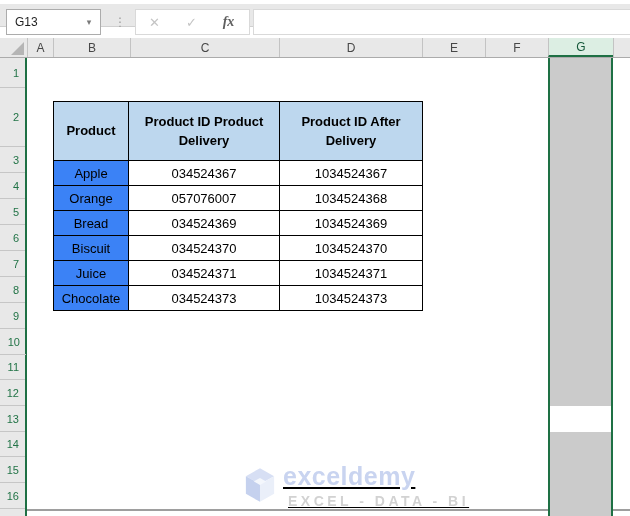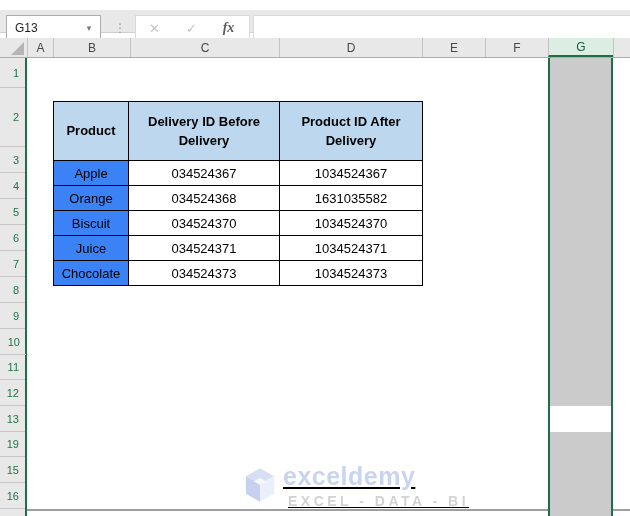--- a/index.html
+++ b/index.html
@@ -1,20 +1,20 @@
 <!DOCTYPE html>
 <html><head>
 <meta charset="utf-8">
 <style>
   * { margin:0; padding:0; box-sizing:border-box; }
   body { width:630px; height:516px; font-family:"Liberation Sans", sans-serif; }
   .screen { position:relative; width:630px; height:516px; background:#ffffff; overflow:hidden; }
 
   
-  .chrome { position:absolute; left:0; top:10px; width:630px; height:23px; background:#E8E8E8; border-bottom:1px solid #D0D0D0; }
+  .chrome { position:absolute; left:0; top:4px; width:630px; height:23px; background:#E8E8E8; border-bottom:1px solid #D0D0D0; }
   .namebox { position:absolute; left:6px; top:5px; width:95px; height:26px; background:#fff; border:1px solid #ACACAC; display:flex; align-items:center; cursor:text; }
   .namebox-value { flex:1; padding-left:8px; font-size:12px; color:#1f1f1f; }
   .namebox-arrow { width:22px; text-align:center; font-size:9px; color:#7a7a7a; }
   .grip { position:absolute; left:113px; top:5px; width:14px; height:26px; display:flex; align-items:center; justify-content:center; color:#9a9a9a; font-size:12px; letter-spacing:0; }
   .fbtns { position:absolute; left:135px; top:5px; width:115px; height:26px; background:#fff; border:1px solid #D9D9D9; display:flex; align-items:center; }
   .fbtn { width:37px; text-align:center; font-size:13px; }
   .fbtn.cancel, .fbtn.enter { color:#C4C4C4; }
   .fbtn.fx { color:#5f5f5f; font-style:italic; font-weight:bold; font-family:"Liberation Serif", serif; font-size:14px; }
   .finput { position:absolute; left:253px; top:5px; right:0; height:26px; background:#fff; border:1px solid #D9D9D9; border-right:none; }
 
@@ -92,21 +92,21 @@
     <div class="rowh" style="height:26px;">4</div>
     <div class="rowh" style="height:26px;">5</div>
     <div class="rowh" style="height:26px;">6</div>
     <div class="rowh" style="height:26px;">7</div>
     <div class="rowh" style="height:26px;">8</div>
     <div class="rowh" style="height:26px;">9</div>
     <div class="rowh" style="height:26px;padding-left:20px;">10</div>
     <div class="rowh" style="height:25px;">11</div>
     <div class="rowh" style="height:26px;">12</div>
     <div class="rowh" style="height:26px;">13</div>
-    <div class="rowh" style="height:25px;">19</div>
+    <div class="rowh" style="height:25px;">14</div>
     <div class="rowh" style="height:26px;text-align:right;">15</div>
     <div class="rowh" style="height:26px;text-align:center;">16</div>
     <div class="rowh partial" style="height:7px;"></div>
   </div>
 
   <div class="grid">
 
     <div class="bottomline"></div>
 
     <div class="watermark">
@@ -124,32 +124,37 @@
 
     <table class="xltable">
       <colgroup>
           <col style="width:75px">
           <col style="width:151px">
           <col style="width:143px">
         </colgroup>
       <tbody>
           <tr>
         <th>Product</th>
-        <th>Delivery ID Before Delivery</th>
+        <th>Product ID Product Delivery</th>
         <th>Product ID After Delivery</th>
       </tr>
       <tr>
         <td class="product">Apple</td>
         <td>034524367</td>
         <td>1034524367</td>
       </tr>
       <tr>
         <td class="product">Orange</td>
-        <td>034524368</td>
-        <td>1631035582</td>
+        <td>057076007</td>
+        <td>1034524368</td>
+      </tr>
+      <tr>
+        <td class="product">Bread</td>
+        <td>034524369</td>
+        <td>1034524369</td>
       </tr>
       <tr>
         <td class="product">Biscuit</td>
         <td>034524370</td>
         <td>1034524370</td>
       </tr>
       <tr>
         <td class="product">Juice</td>
         <td>034524371</td>
         <td>1034524371</td>

